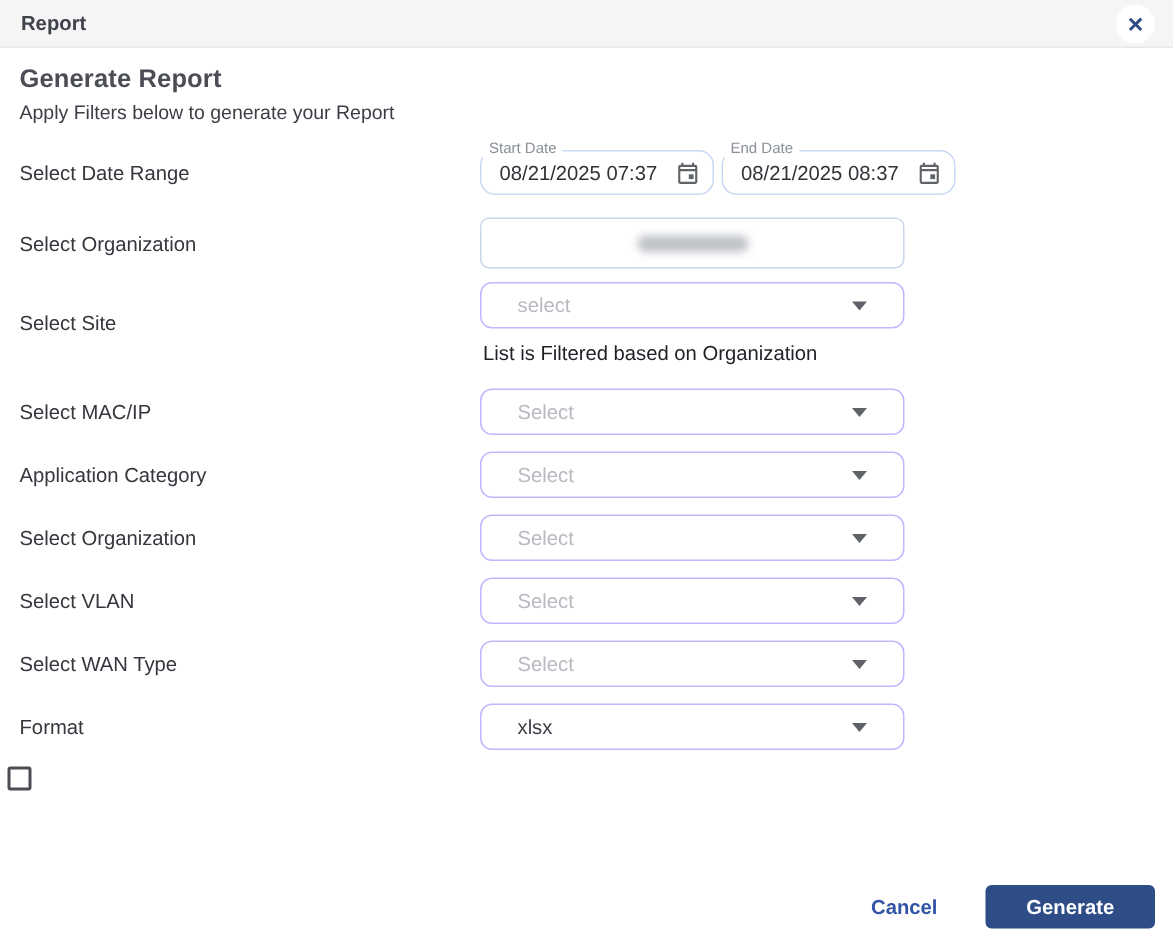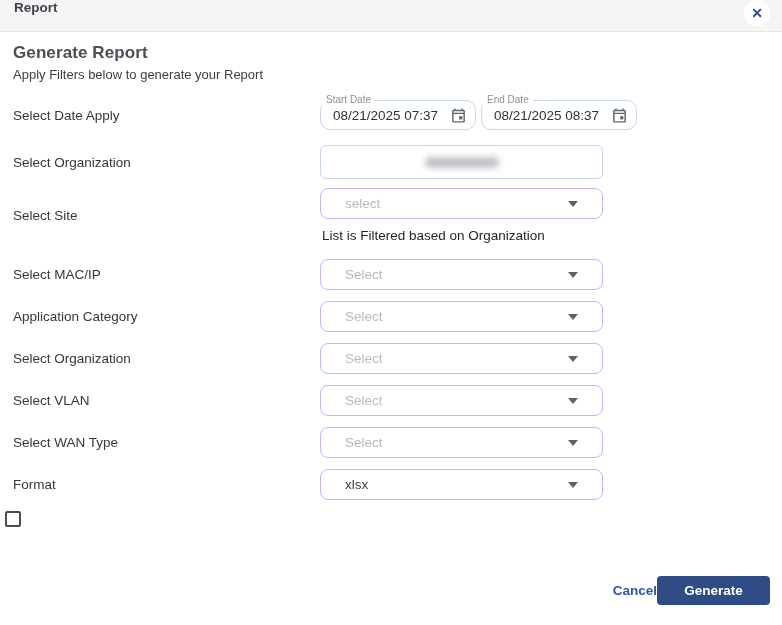--- a/index.html
+++ b/index.html
@@ -11,21 +11,21 @@
     overflow: hidden;
     position: relative;
   }
 
   
   .modal-header {
     height: 32px;
     background: #f5f5f6;
     border-bottom: 1px solid #e8e8ea;
     display: flex;
-    align-items: flex-start;
+    align-items: center;
     justify-content: space-between;
     padding: 0 8px 0 14px;
   }
   .modal-title {
     font-size: 13.5px;
     font-weight: 700;
     color: #3f424b;
   }
   .close-btn {
     width: 26px; height: 26px;
@@ -183,23 +183,24 @@
     background: #fff;
     cursor: pointer;
     display: block;
     margin-left: -8px;
   }
 
   
   .modal-footer {
     position: absolute;
     right: 12px;
-    bottom: 20px;
-    display: flex;
-    align-items: center;
+    bottom: 6px;
+    display: flex;
+    align-items: center;
+    gap: 32px;
   }
   .cancel-link {
     font-size: 13.5px;
     font-weight: 700;
     color: #3154a6;
     cursor: pointer;
     background: none;
     border: none;
     font-family: inherit;
   }
@@ -227,21 +228,21 @@
 </div>
 
 <div class="modal-body">
 
   <div class="page-title">Generate Report</div>
   <div class="page-subtitle">Apply Filters below to generate your Report</div>
 
   <div class="form">
 
     <div class="row date-row">
-      <div class="row-label">Select Date Apply</div>
+      <div class="row-label">Select Date Range</div>
       <div class="controls">
         <div class="date-fields">
           <div class="date-field">
             <span class="float-label">Start Date</span>
             <span class="date-value">08/21/2025 07:37</span>
             <svg class="cal-icon" viewBox="0 0 24 24">
               <path fill="#5f6368" d="M19 4h-1V2h-2v2H8V2H6v2H5c-1.1 0-2 .9-2 2v14c0 1.1.9 2 2 2h14c1.1 0 2-.9 2-2V6c0-1.1-.9-2-2-2zm0 16H5V10h14v10zM5 8V6h14v2H5z"></path>
               <rect fill="#5f6368" x="13" y="13" width="4.5" height="4.5"></rect>
             </svg>
           </div>

